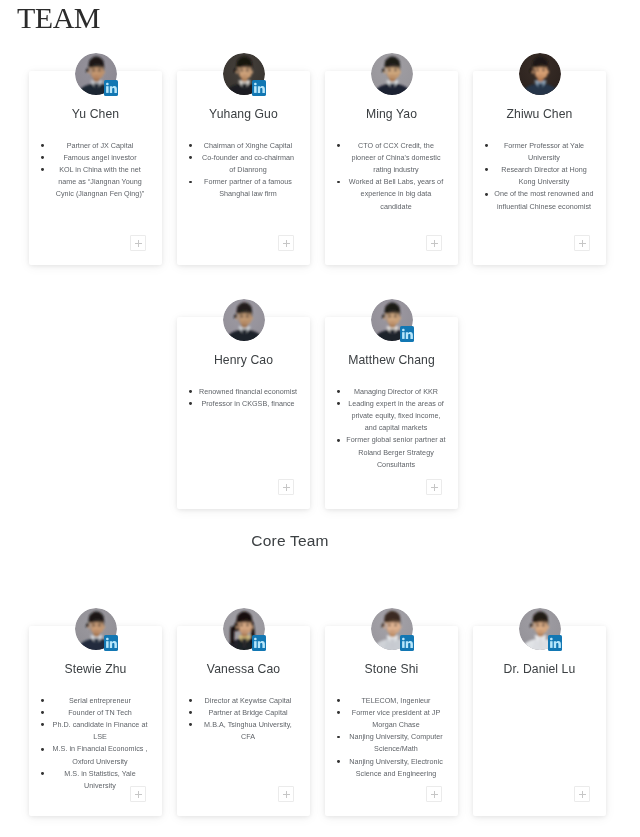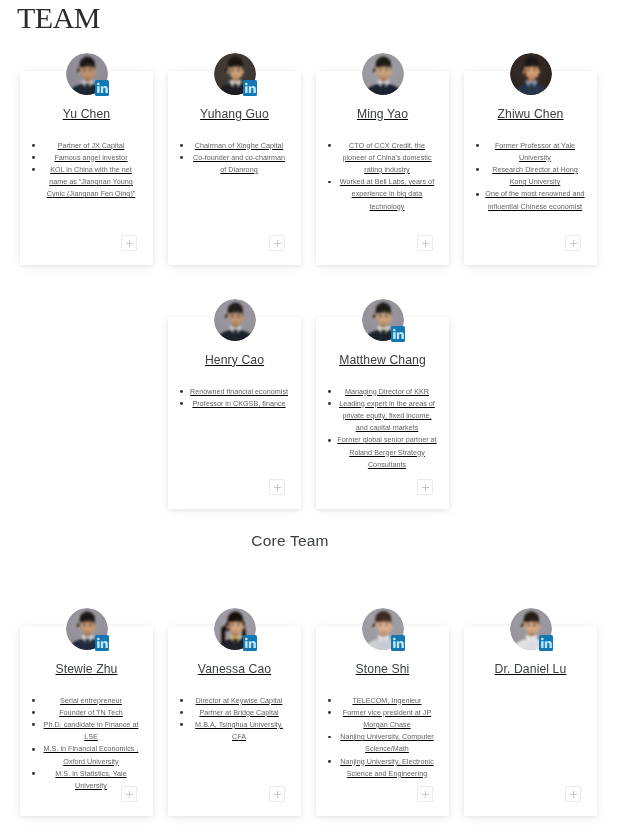--- a/index.html
+++ b/index.html
@@ -1,20 +1,20 @@
 <!DOCTYPE html>
 <html><head>
 <meta charset="utf-8">
 <style>
   html,body{margin:0;padding:0;}
   body{width:640px;height:837px;background:#ffffff;font-family:"Liberation Sans",sans-serif;overflow:hidden;position:relative;-webkit-font-smoothing:antialiased;}
 
   .page-title{position:absolute;left:17px;top:2px;font-family:Liberation Serif, serif;font-size:30px;line-height:31px;color:#2b2b2b;letter-spacing:-0.5px;font-weight:400;}
 
-  .grid{position:absolute;left:20px;width:577px;display:flex;gap:15px;text-decoration:underline;}
+  .grid{position:absolute;left:29px;width:577px;display:flex;gap:15px;}
 
   .card{width:133px;background:#ffffff;border-radius:2px;box-shadow:0 1px 4px rgba(0,0,0,0.08),0 2px 12px rgba(0,0,0,0.055);position:relative;box-sizing:border-box;padding:0 9px;}
   .card-spacer{width:133px;}
   #row0 .card{height:194px;}
   #row1 .card{height:192px;}
   #row2 .card{height:190px;}
 
   .avatar-wrap{position:absolute;left:50%;top:-18px;transform:translateX(-50%);width:42px;height:42px;}
   .avatar{width:42px;height:42px;border-radius:50%;overflow:hidden;display:block;}
   .li-badge{position:absolute;left:29px;top:27px;width:14px;height:16px;border-radius:2px;display:block;line-height:0;}
@@ -153,20 +153,21 @@
             <rect width="28" height="32" rx="3.2" fill="#1277b3"></rect>
             <rect x="4.2" y="12.4" width="5.0" height="13.4" fill="#b7e6fa"></rect>
             <rect x="4.1" y="5.6" width="5.2" height="5.0" rx="2.2" fill="#b7e6fa"></rect>
             <path d="M11.6 25.8V12.4h4.8v1.9c0.9-1.5 2.6-2.3 4.3-2.3 3.2 0 5.1 2.1 5.1 5.8v8h-5v-7.2c0-1.8-0.7-2.8-2.2-2.8-1.5 0-2.3 1-2.3 2.8v7.2z" fill="#b7e6fa"></path>
           </svg></a>
       </div>
       <div class="name">Yuhang Guo</div>
       <ul class="bullets">
         <li>Chairman of Xinghe Capital</li>
         <li>Co-founder and co-chairman of Dianrong</li>
+        <li>Former partner of a famous Shanghai law firm</li>
       </ul>
       <div class="plus-btn"></div>
     </div>
     <div class="card">
       <div class="avatar-wrap">
         <div class="avatar"><svg width="42" height="42" viewBox="0 0 44 44">
             <defs>
               <clipPath id="cav0_2">
                 <circle cx="22" cy="22" r="22"></circle>
               </clipPath>
@@ -202,21 +203,21 @@
                 </g>
                 <path d="M22.7 19.9 q0.9 2.16 -0.5 2.6999999999999997" stroke="#a8784f" stroke-width="0.6" fill="none" opacity="0.45"></path>
                 <path d="M20.22 24.04 q2.28 1.2600000000000002 4.56 0" stroke="#9b6450" stroke-width="0.75" fill="none" opacity="0.55"></path>
               </g>
             </g>
           </svg></div>
       </div>
       <div class="name">Ming Yao</div>
       <ul class="bullets">
         <li>CTO of CCX Credit, the pioneer of China's domestic rating industry</li>
-        <li>Worked at Bell Labs, years of experience in big data technology</li>
+        <li>Worked at Bell Labs, years of experience in big data candidate</li>
       </ul>
       <div class="plus-btn"></div>
     </div>
     <div class="card">
       <div class="avatar-wrap">
         <div class="avatar"><svg width="42" height="42" viewBox="0 0 44 44">
             <defs>
               <clipPath id="cav0_3">
                 <circle cx="22" cy="22" r="22"></circle>
               </clipPath>

